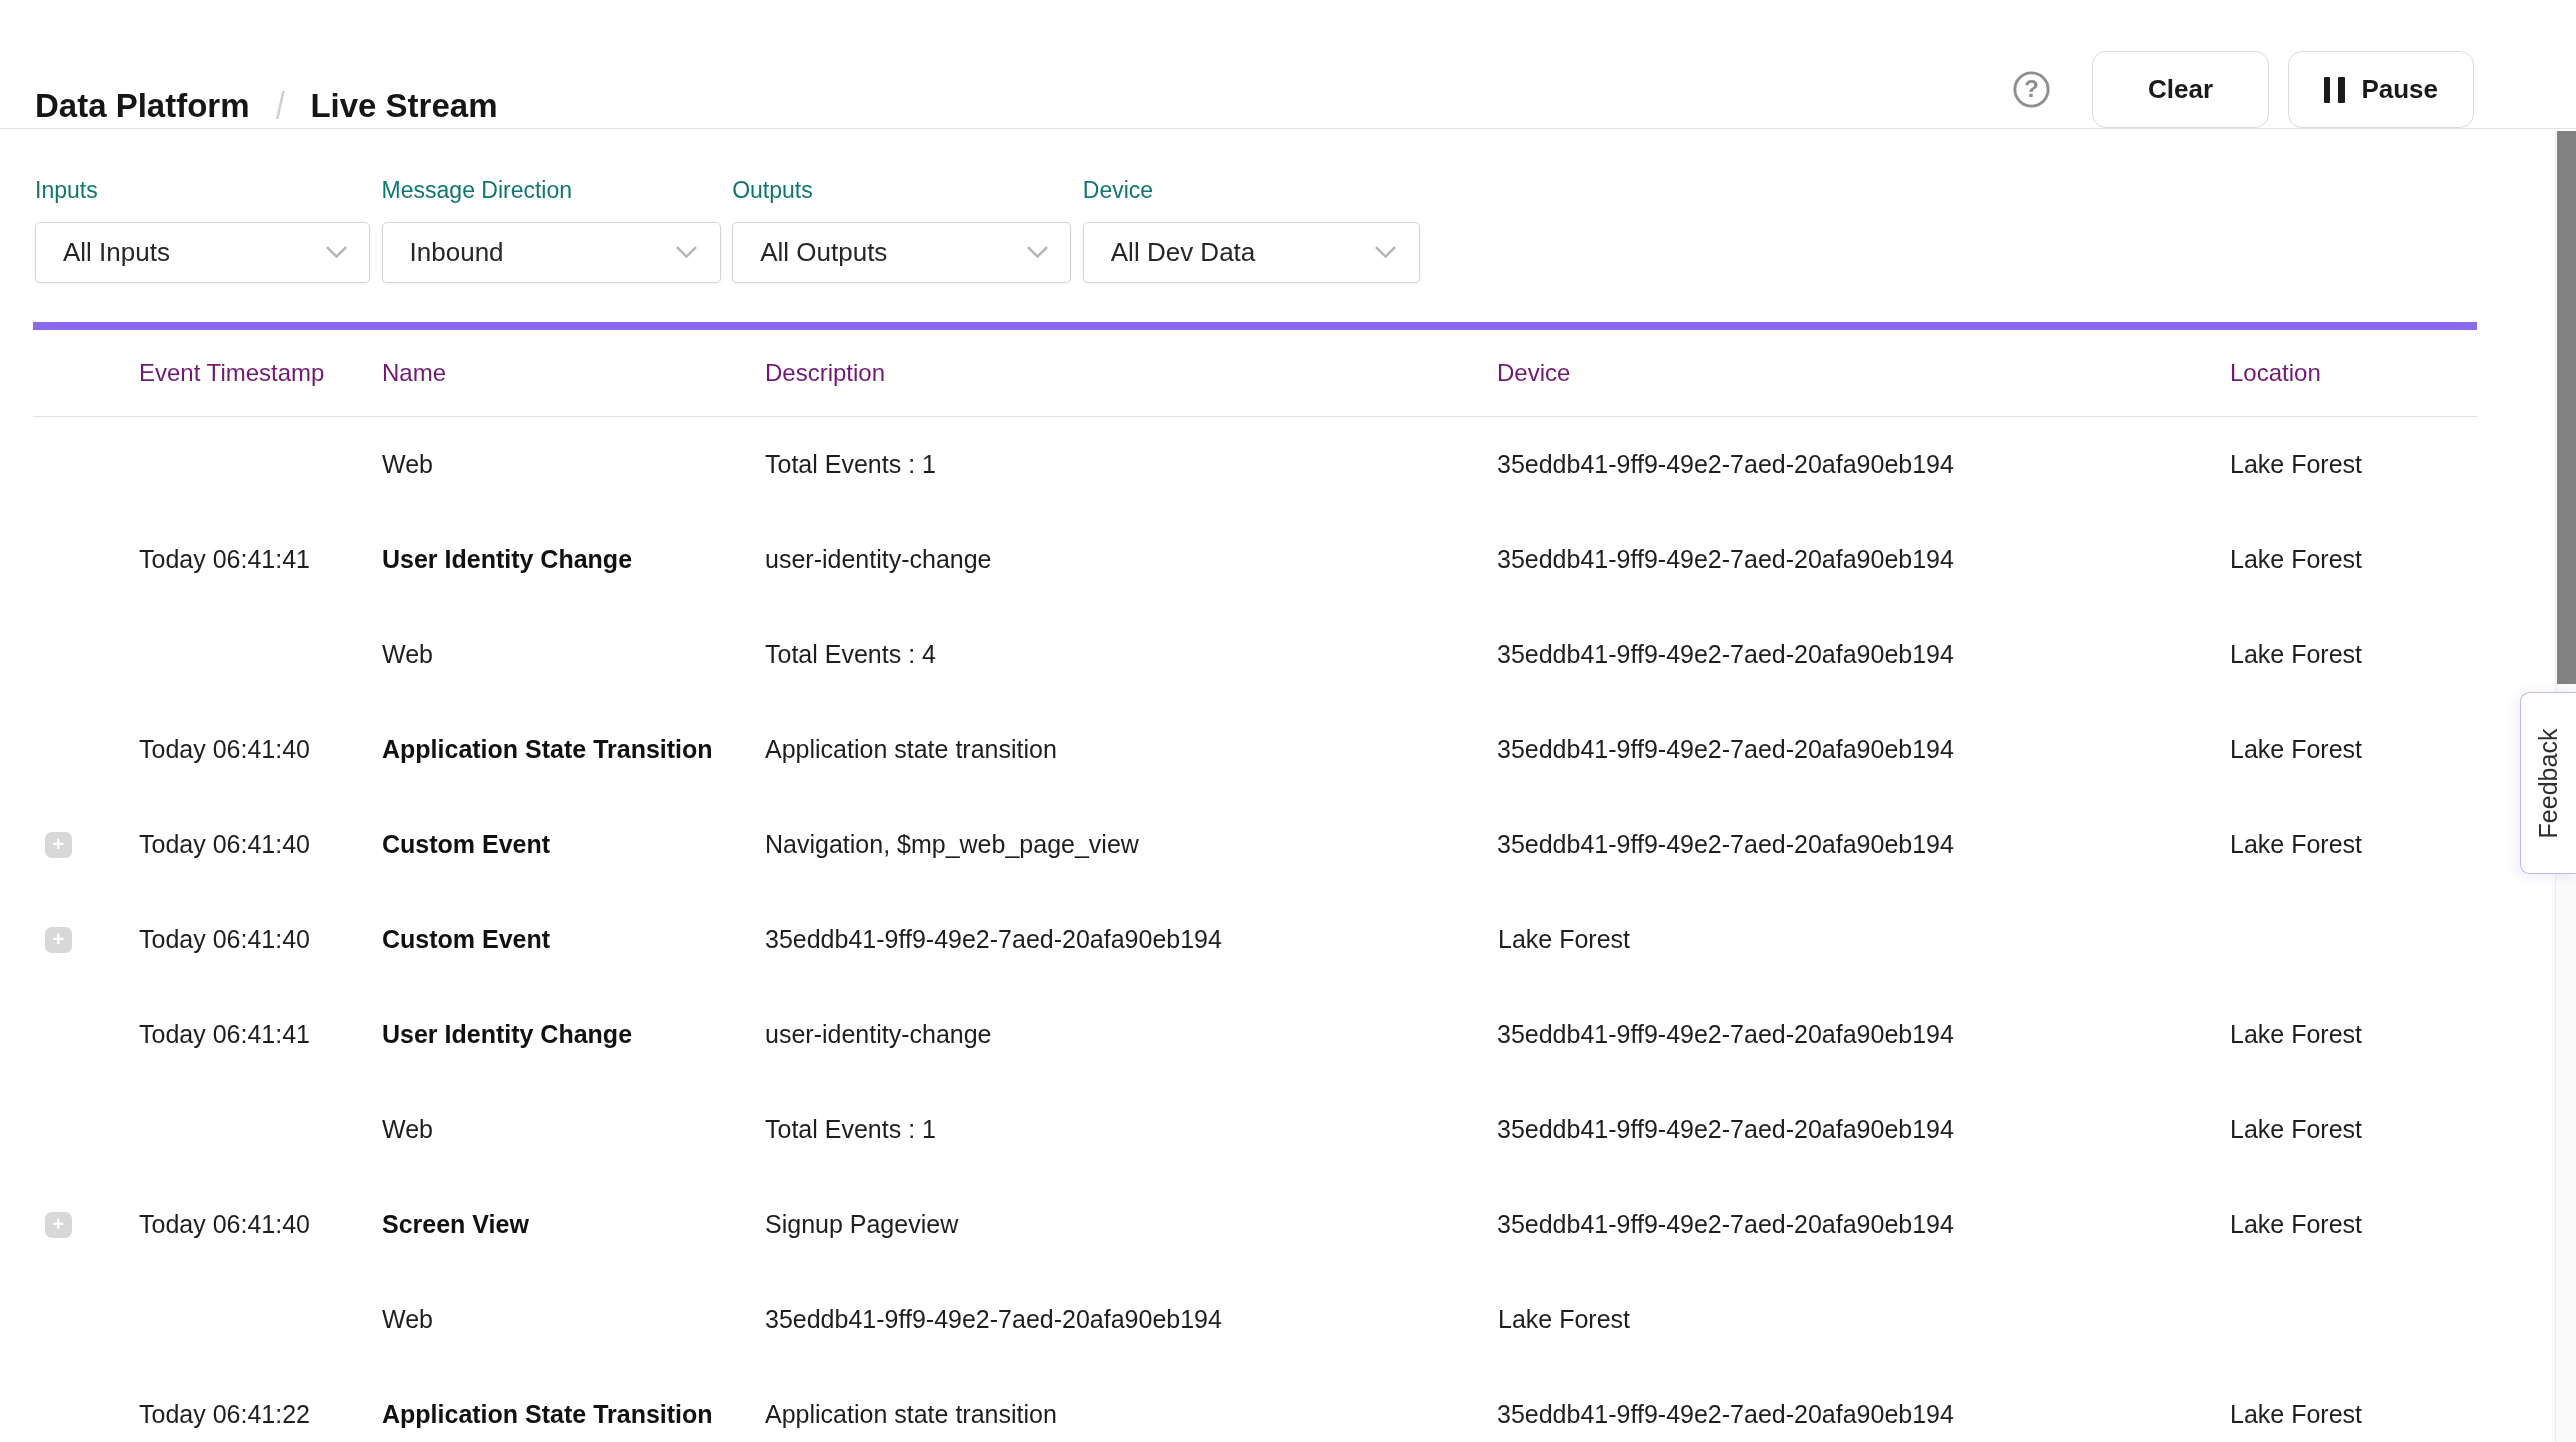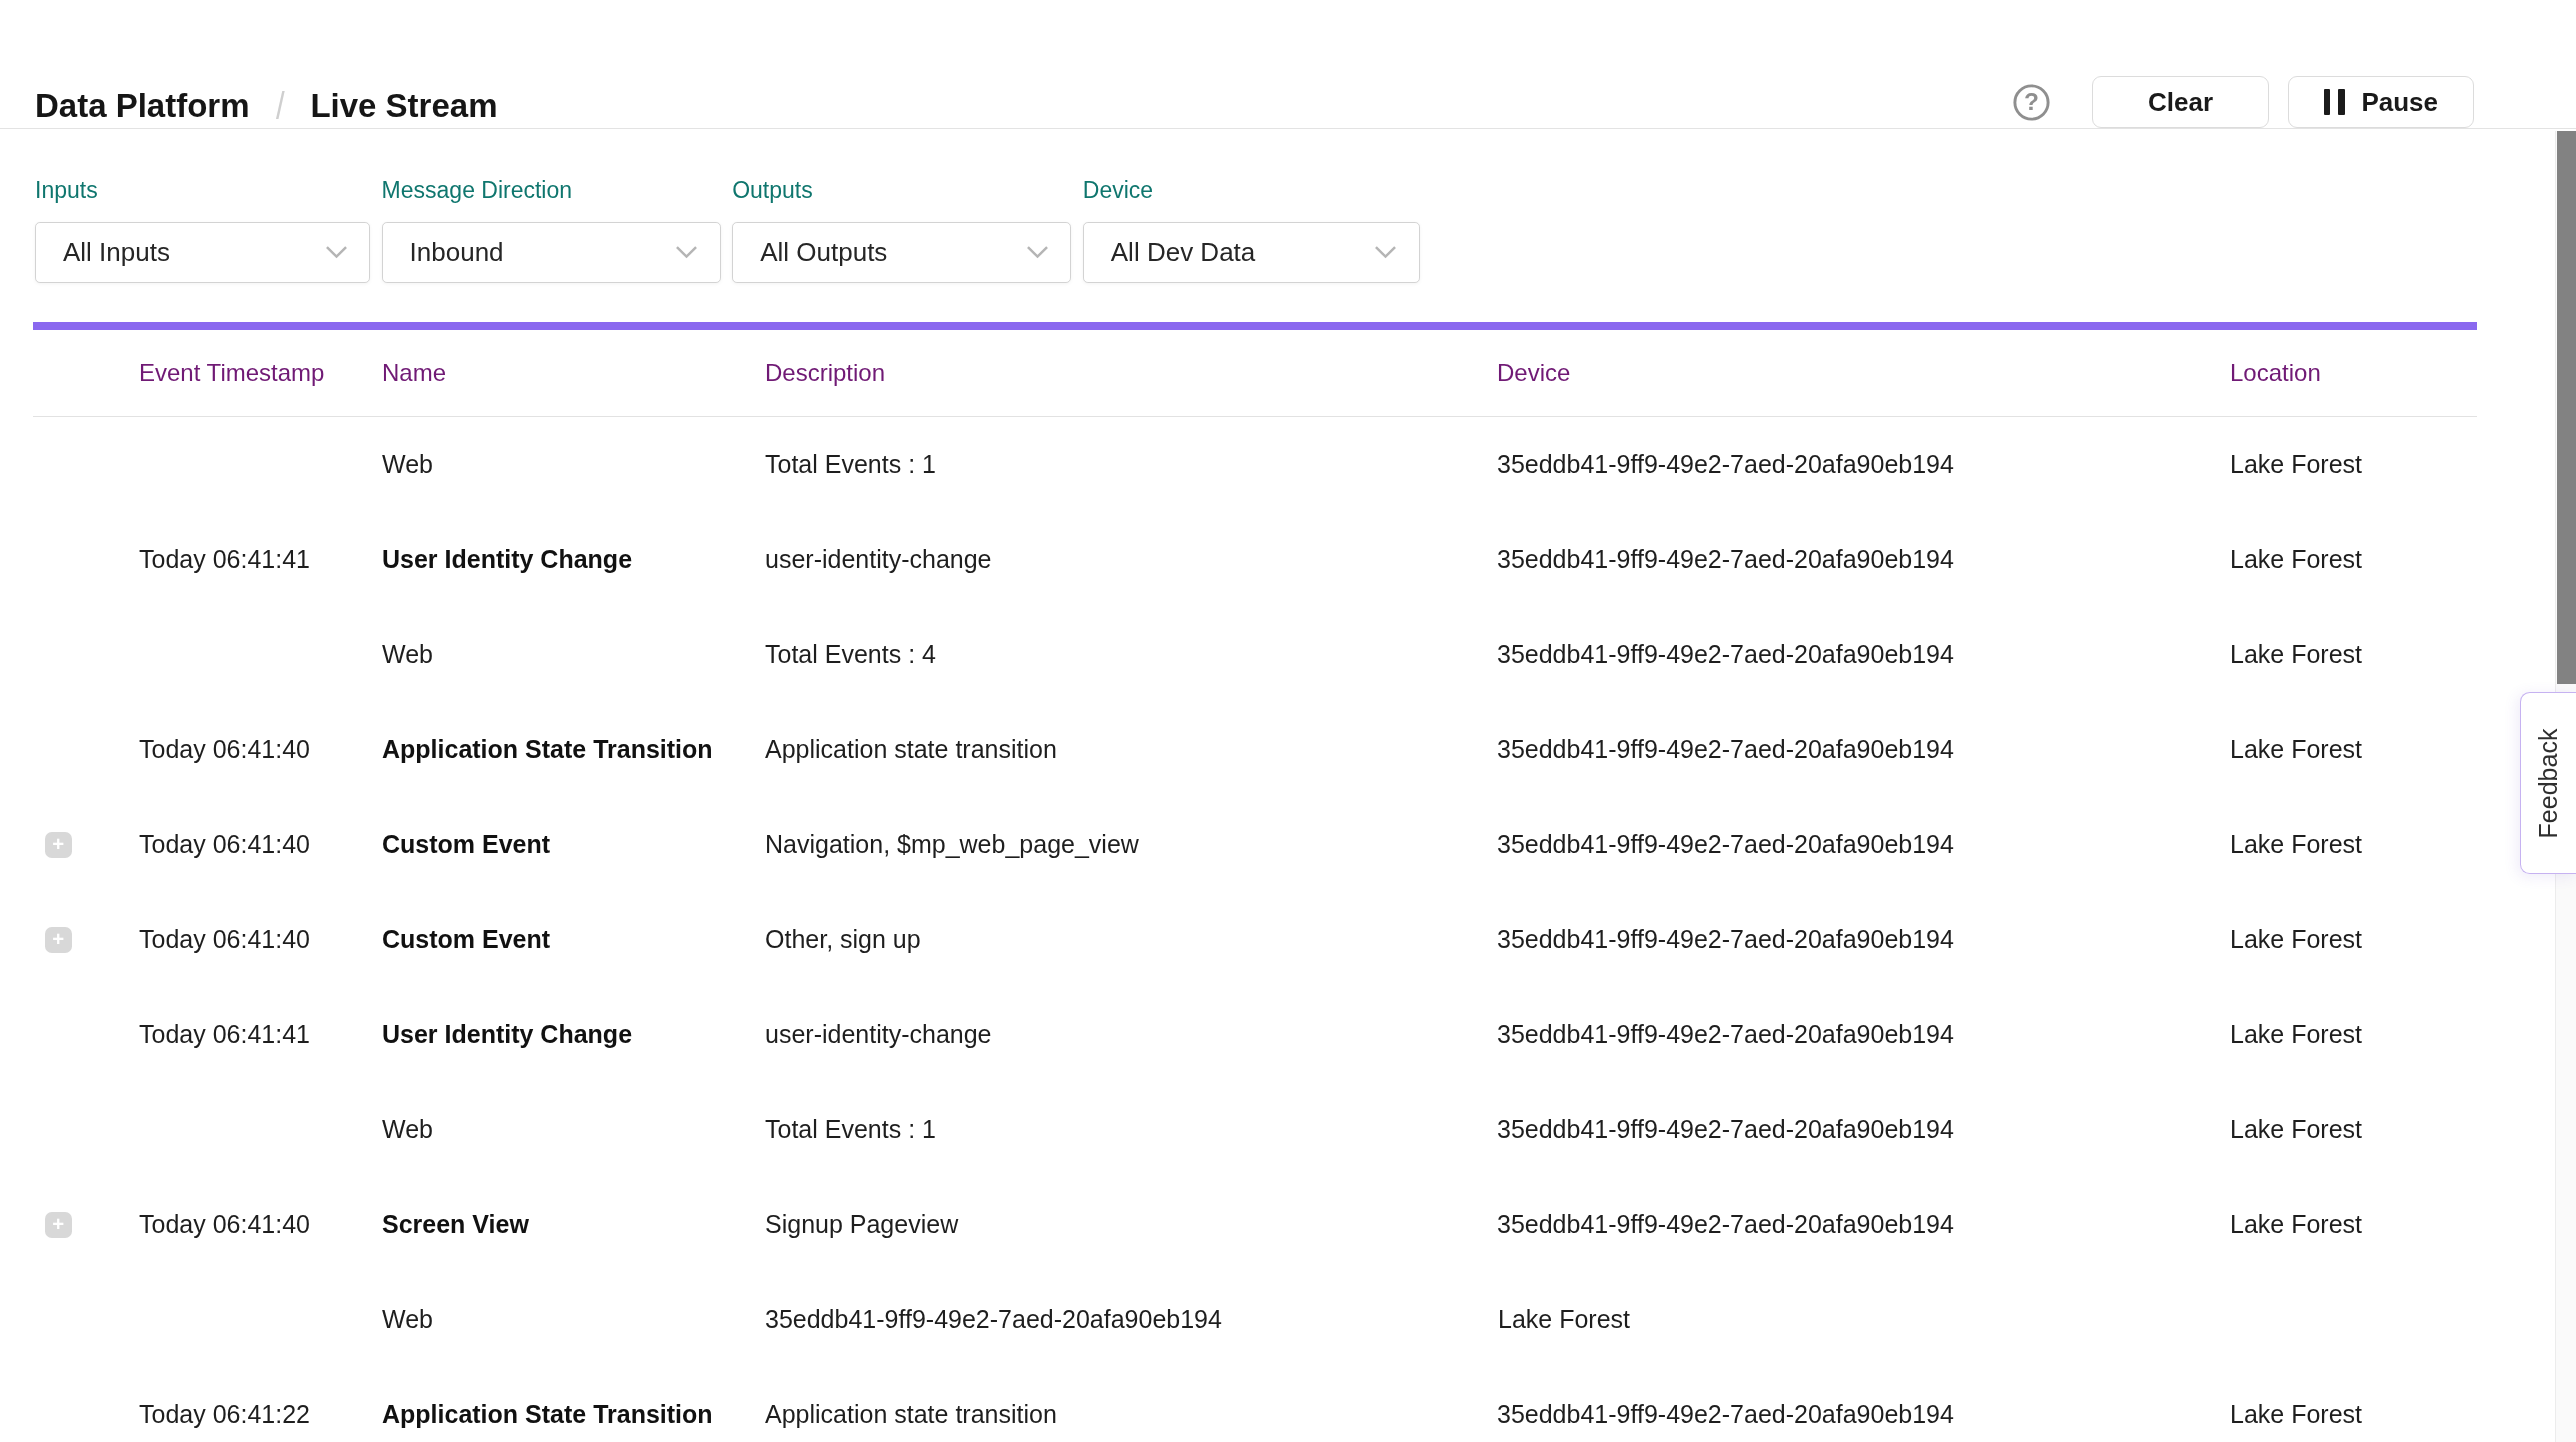--- a/index.html
+++ b/index.html
@@ -13,21 +13,21 @@
   .header {
     height:129px; display:flex; align-items:flex-end;
     padding:0 102px 0 35px; border-bottom:1.9px solid #e3e3e3;
   }
   .breadcrumb { display:flex; align-items:center; }
   .crumb { font-size:33px; font-weight:600; color:#161616; }
   .crumb-sep { font-size:39px; color:#cfcfcf; font-weight:400; margin:0 25px; transform:scaleX(.8); }
   .header-actions { margin-left:auto; display:flex; align-items:center; }
   .help-btn { width:43px; height:43px; margin-right:39px; cursor:pointer; display:flex; align-items:center; justify-content:center; background:none; border:none; }
   .btn {
-    height:52px; background:#fff; border:1.9px solid #dcdcdc; border-radius:9px;
+    height:77px; background:#fff; border:1.9px solid #dcdcdc; border-radius:14px;
     font-family:"Liberation Sans", sans-serif; font-size:26px; font-weight:700; color:#1a1a1a;
     display:flex; align-items:center; cursor:pointer;
   }
   .btn-clear { padding:0 55px; margin-right:18.4px; }
   .btn-pause { padding:0 35px; }
   .pause-icon { display:inline-flex; gap:7.8px; margin-right:16.5px; }
   .pause-icon i { display:block; width:6.8px; height:26px; background:#1b1b1b; border-radius:1px; }
 
   
   .filters { padding:48px 0 0 35px; font-size:0; white-space:nowrap; }
@@ -214,21 +214,20 @@
     <div class="c-desc cell">Navigation, $mp_web_page_view</div>
     <div class="c-device cell">35eddb41-9ff9-49e2-7aed-20afa90eb194</div>
     <div class="c-loc cell">Lake Forest</div>
   </div>
         <div class="row">
     <div class="c-expand">
       <button class="expand-btn">+</button>
     </div>
     <div class="c-ts cell">Today 06:41:40</div>
     <div class="c-name cell name-bold">Custom Event</div>
-    <div class="c-desc cell">Other, sign up</div>
     <div class="c-device cell">35eddb41-9ff9-49e2-7aed-20afa90eb194</div>
     <div class="c-loc cell">Lake Forest</div>
   </div>
         <div class="row">
     <div class="c-expand">
       <button class="expand-btn" style="visibility: hidden;">+</button>
     </div>
     <div class="c-ts cell">Today 06:41:41</div>
     <div class="c-name cell name-bold">User Identity Change</div>
     <div class="c-desc cell">user-identity-change</div>

